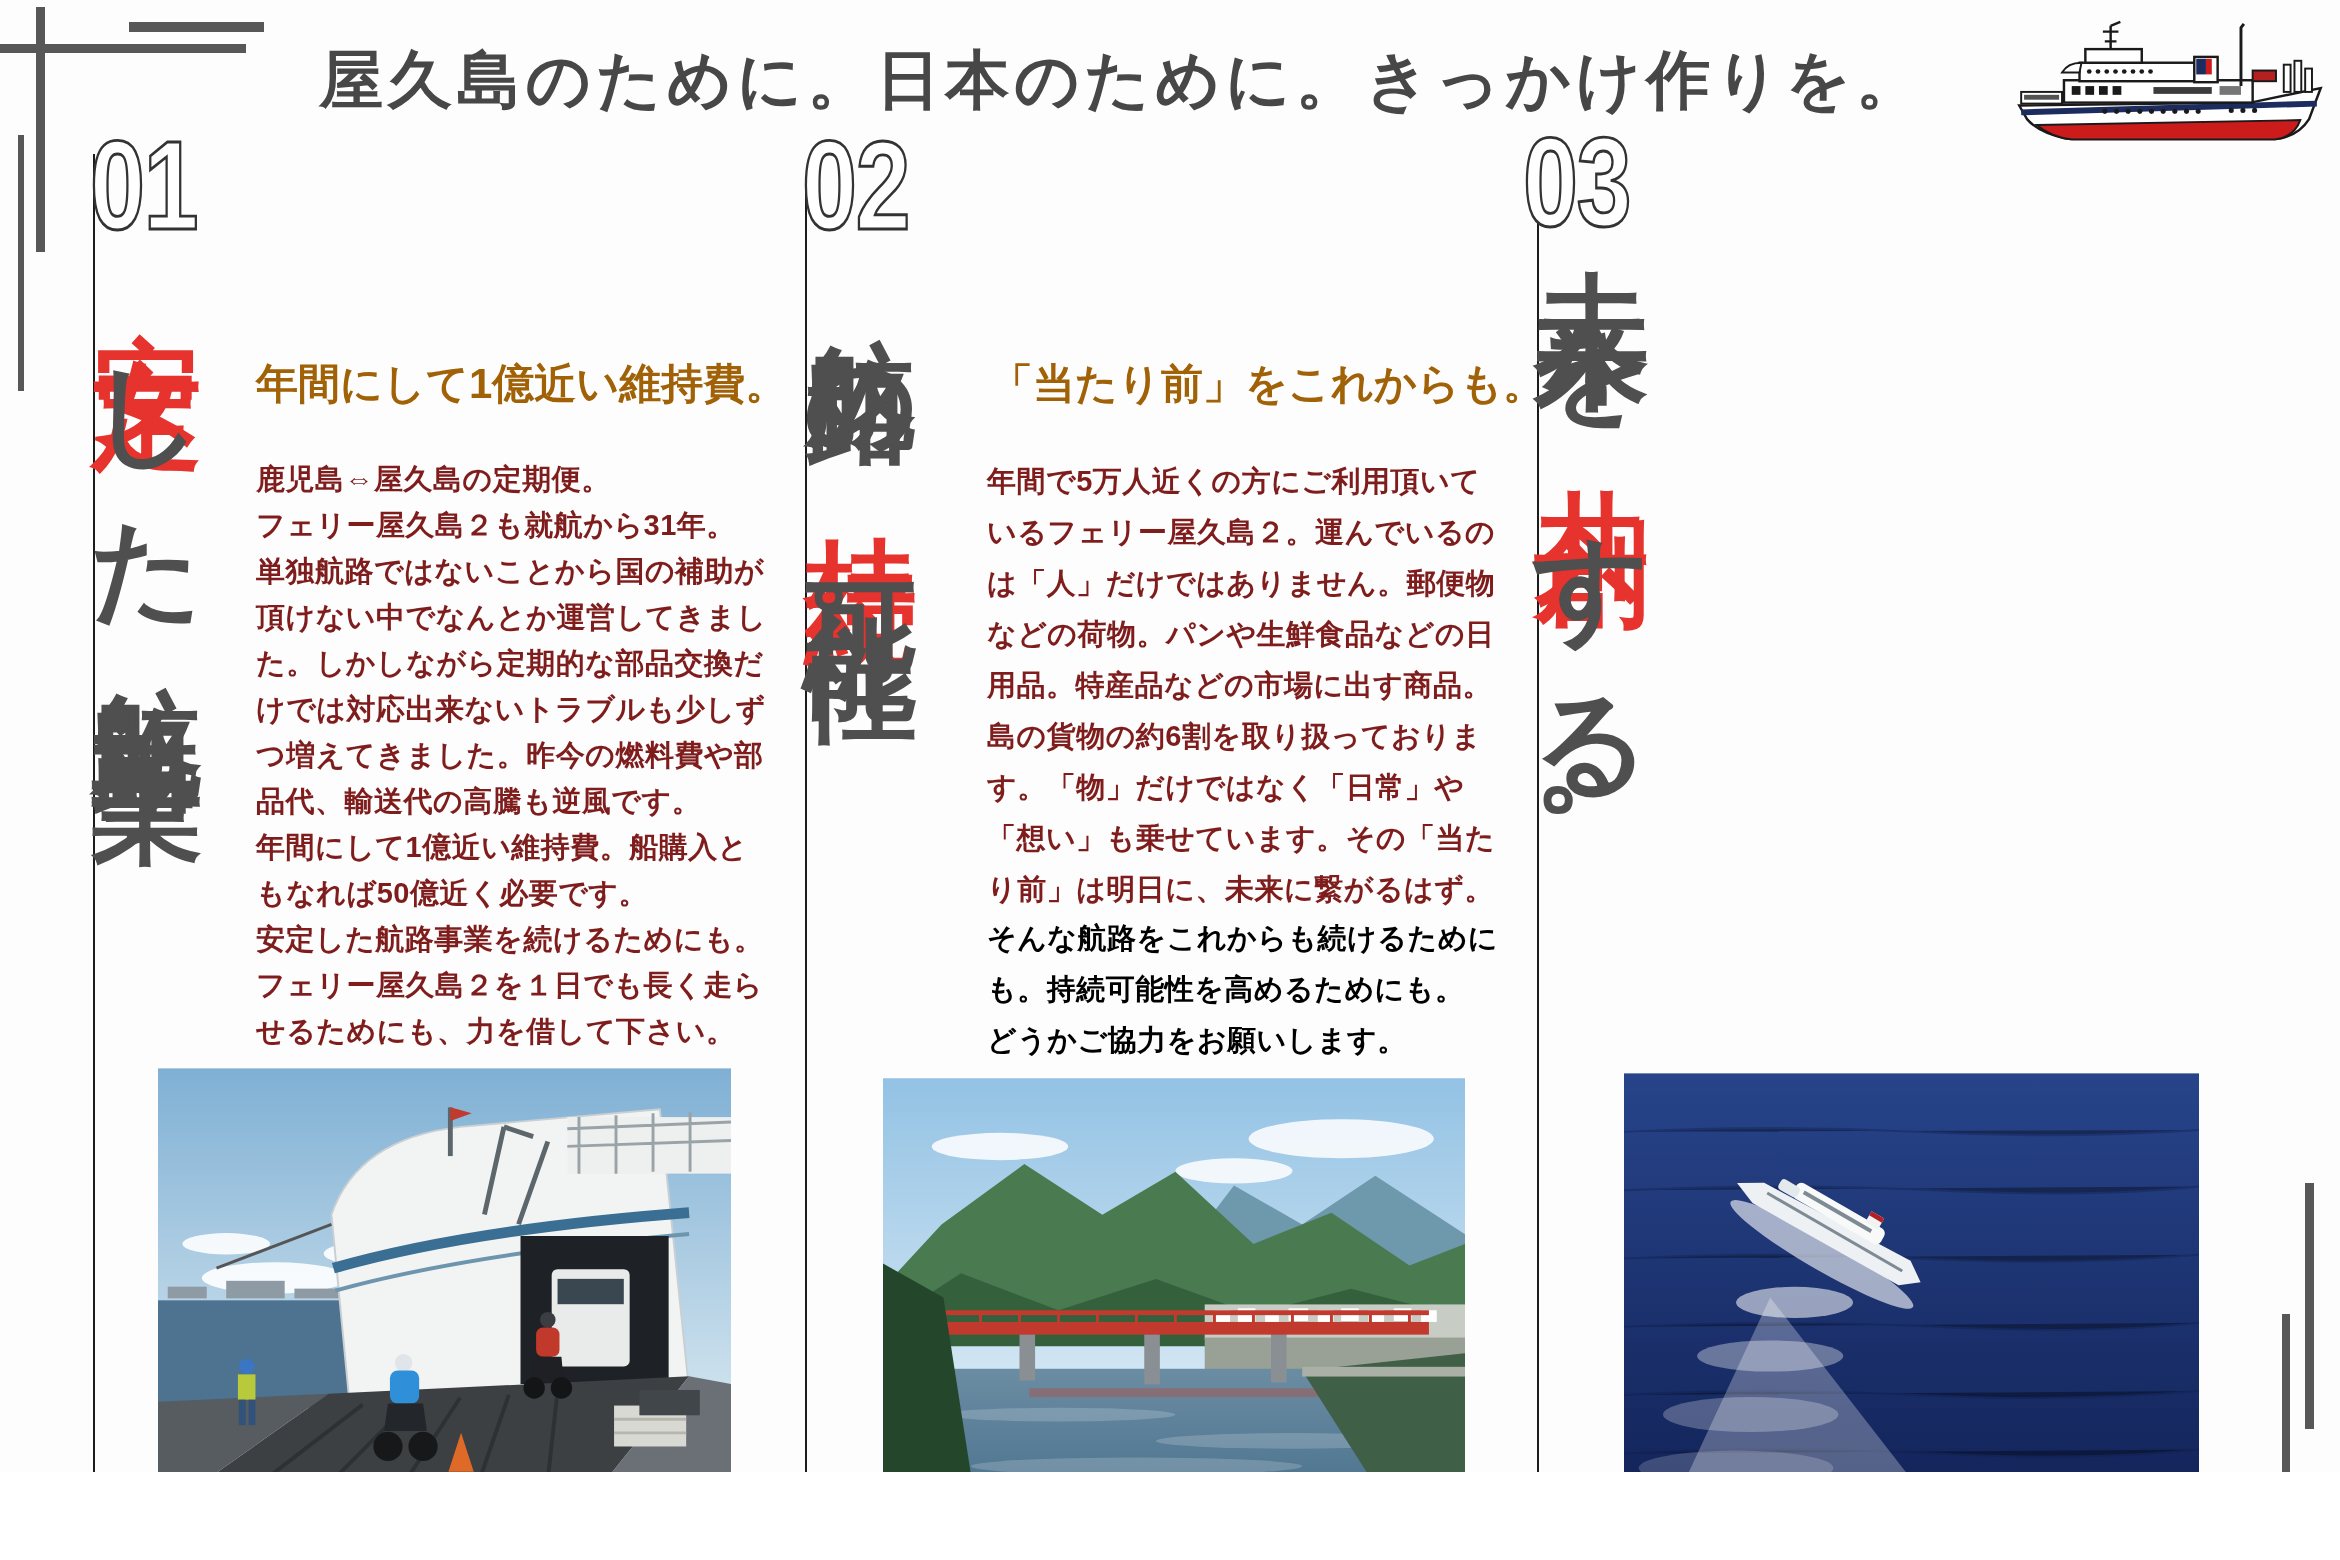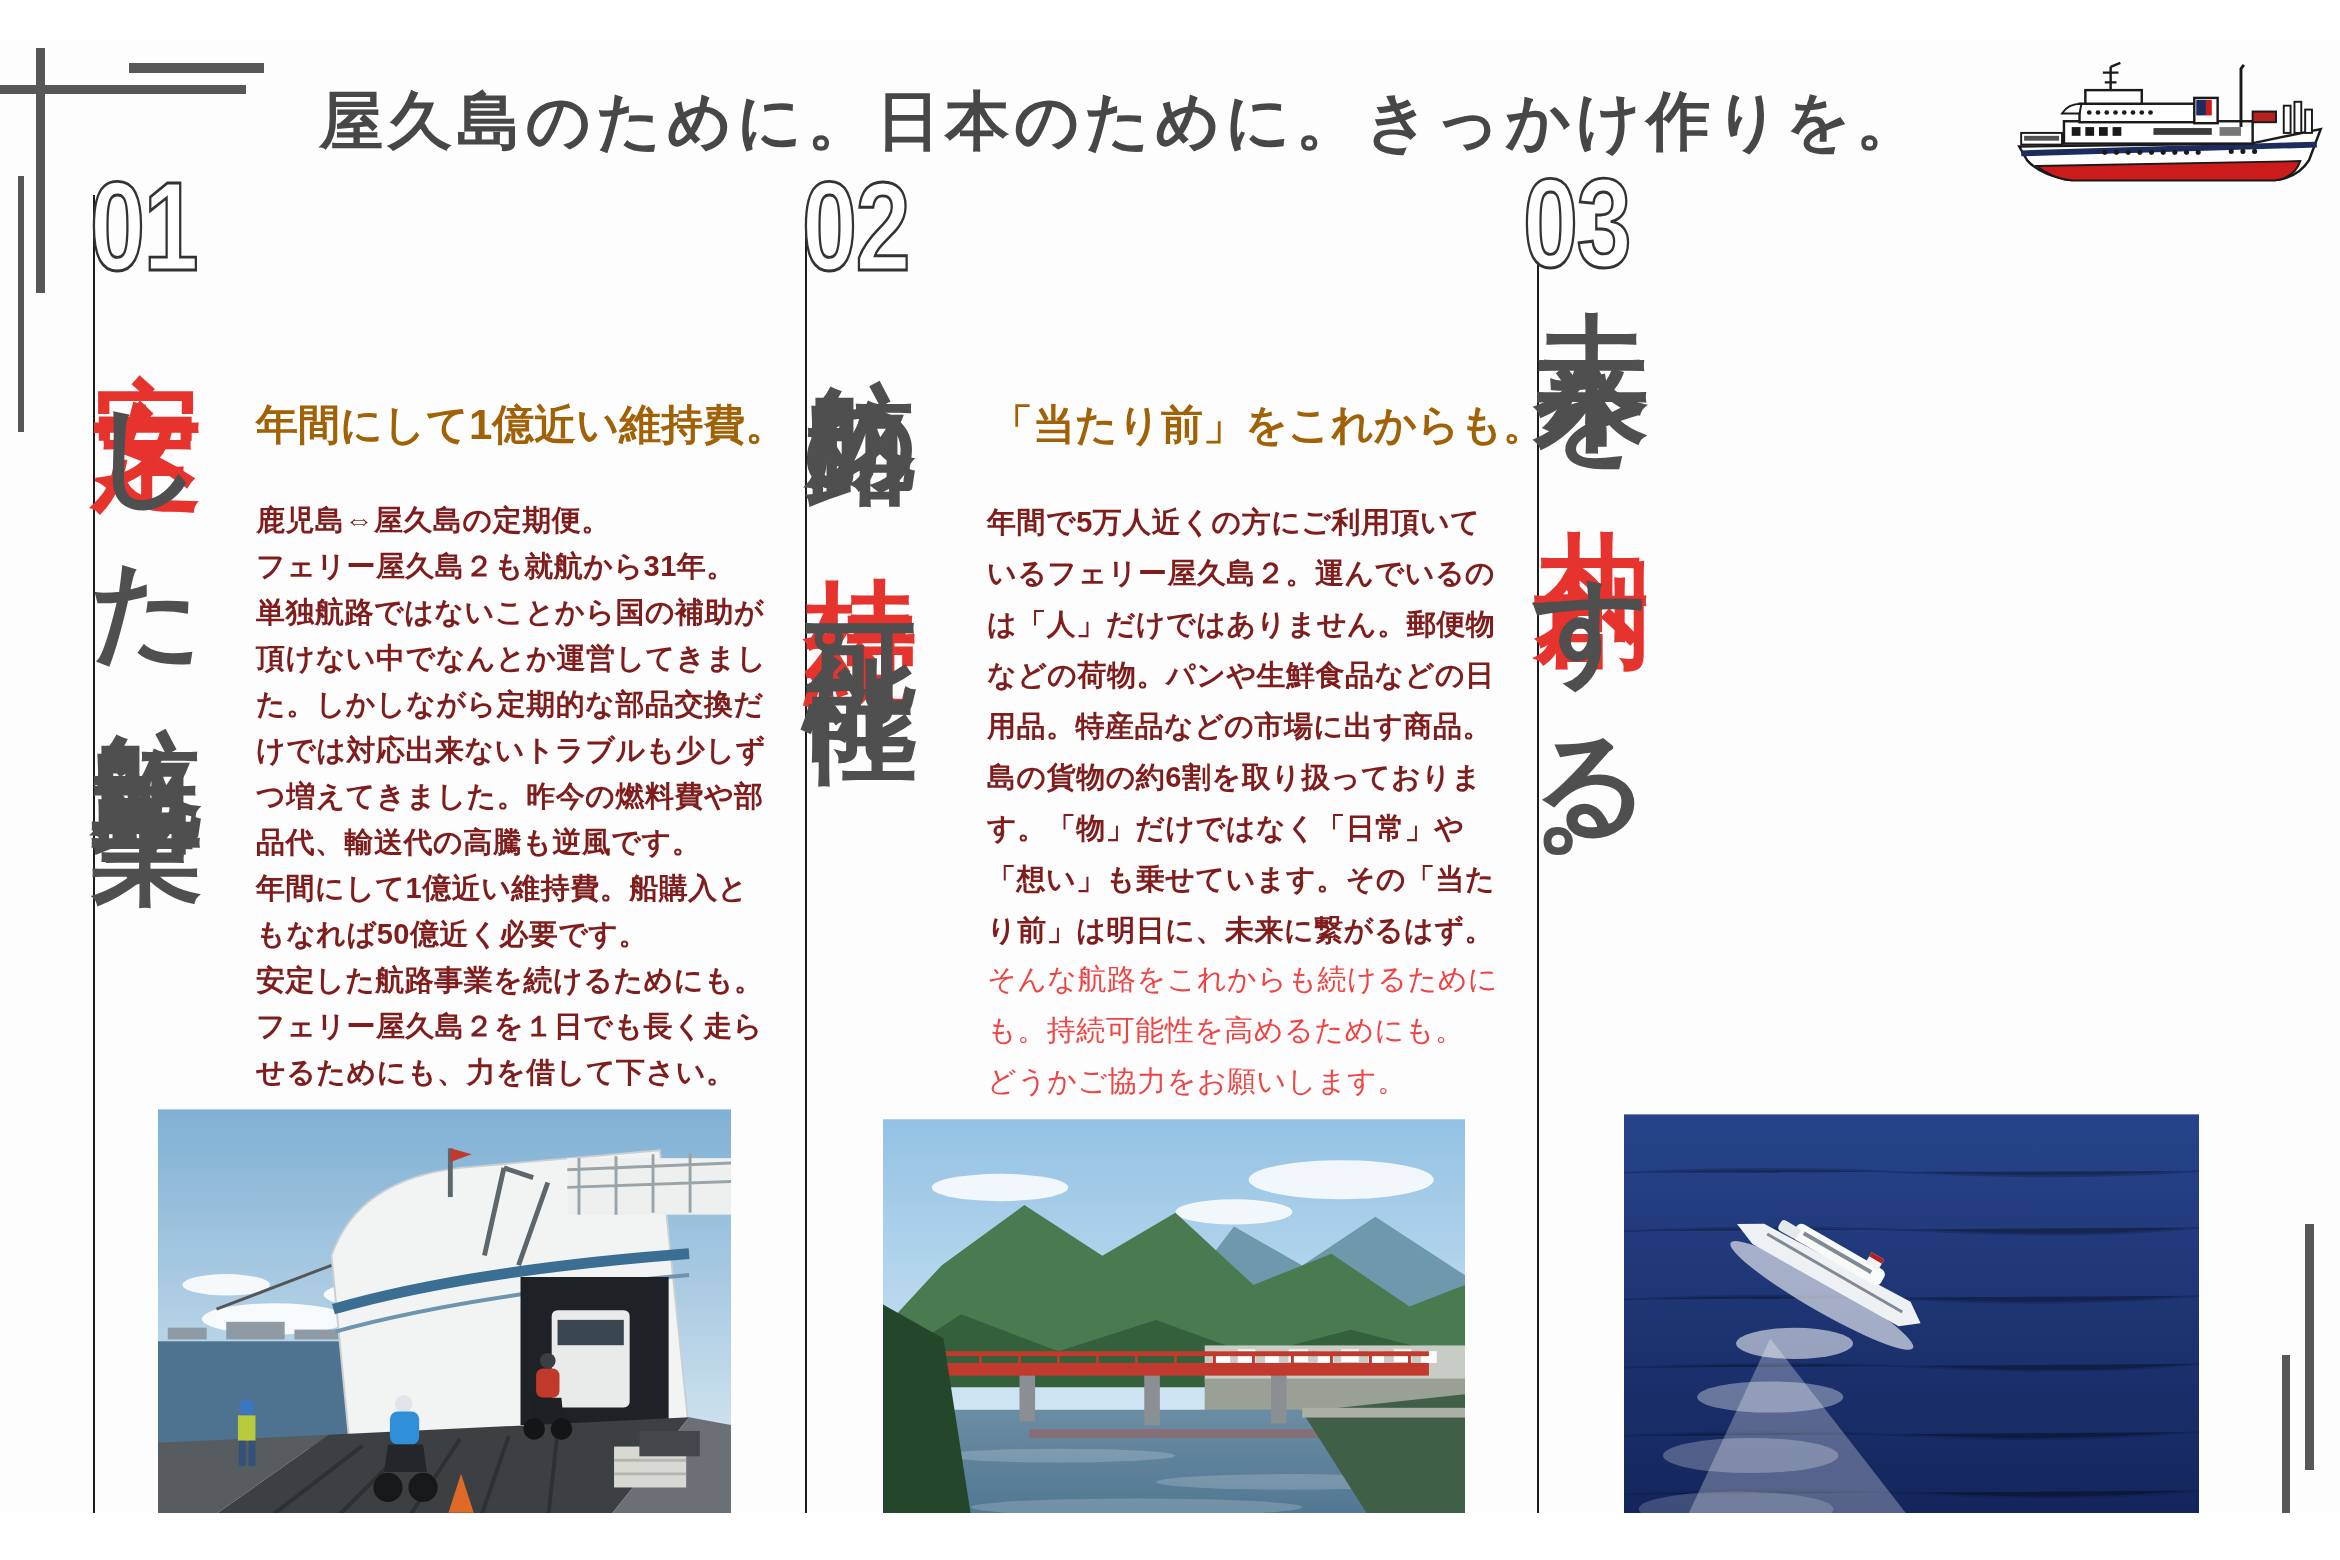--- a/index.html
+++ b/index.html
@@ -1,17 +1,17 @@
 <!DOCTYPE html>
 <html><head>
 <meta charset="utf-8">
 <style>
   html,body{margin:0;padding:0;background:#ffffff;}
   .page{position:relative;width:2341px;height:1472px;background:#fdfdfd;overflow:hidden;
-        font-family:"Liberation Sans",sans-serif;margin-top:41px;}
+        font-family:"Liberation Sans",sans-serif;}
   
   .bar{position:absolute;background:#575757;}
   .thinline{position:absolute;width:2px;background:#1c1c1c;}
   
   .main-title{position:absolute;left:293px;top:37px;width:1658px;text-align:center;
     font-size:64px;font-weight:900;color:#474747;letter-spacing:4.9px;white-space:nowrap;}
   
   .secnum{position:absolute;font-size:127px;font-weight:800;line-height:1;
     color:#ffffff;-webkit-text-stroke:2.9px #333333;transform:scaleX(.78);transform-origin:left top;
     letter-spacing:-2px;}
@@ -20,21 +20,21 @@
     font-weight:900;color:#4f4f4f;line-height:1;z-index:5;}
   .vtitle .accent{color:#e6332d;}
   .v1{left:92px;top:240px;font-size:111px;letter-spacing:25px;}
   .v2{left:806px;top:245px;font-size:111px;letter-spacing:25px;}
   .v3{left:1535px;top:177px;font-size:115px;letter-spacing:29px;}
   
   .colhead{position:absolute;font-size:42px;font-weight:900;color:#a16207;white-space:nowrap;}
   
   .body-txt{position:absolute;font-size:29px;font-weight:600;color:#7f1d1d;
     white-space:pre;letter-spacing:0.5px;}
-  .body-light{font-weight:400;color:#ef4444;}
+  .body-light{font-weight:700;color:#000000;}
   .lh1{line-height:46px;}
   .lh2{line-height:51px;}
   
   .photo{position:absolute;overflow:hidden;z-index:2;}
   .photo svg{display:block;}
   .ship-illu{position:absolute;left:2007px;top:17.6px;z-index:3;}
 </style>
 </head>
 <body>
 

